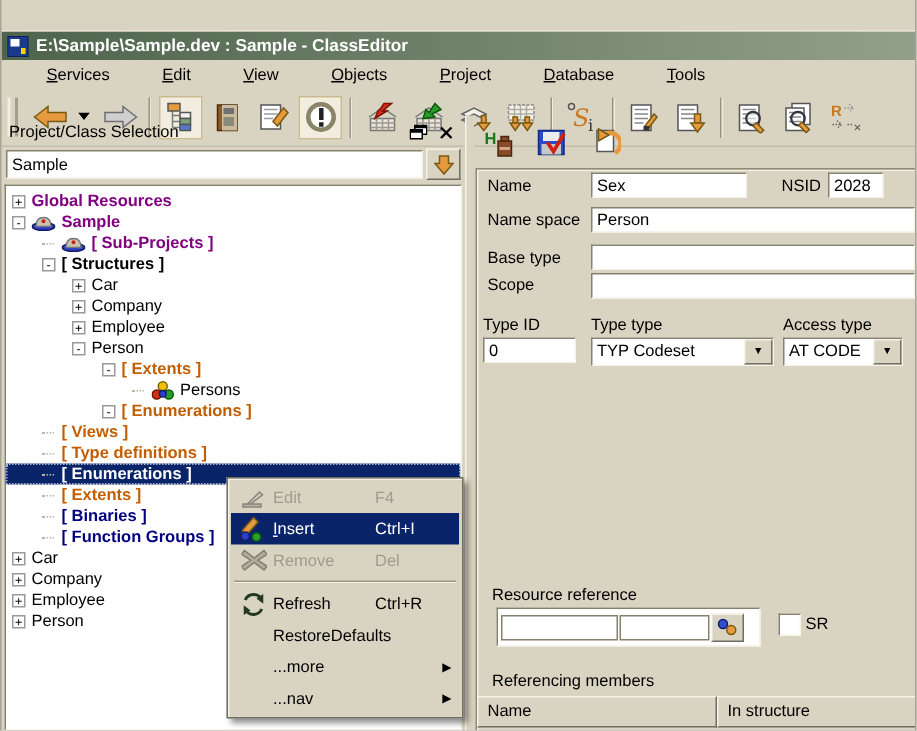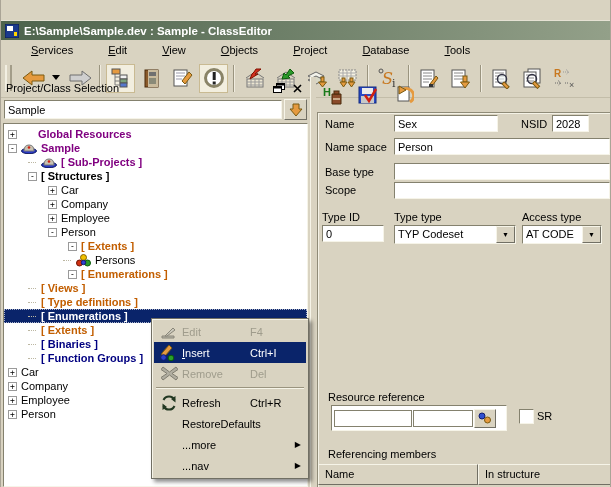--- a/index.html
+++ b/index.html
@@ -299,21 +299,21 @@
         <input class="sunken search-input" readonly="" value="Sample" style="">
         <span class="search-btn">
             <svg width="14" height="14" viewBox="0 0 14 14">
               <polygon points="7,13 1,6 4,6 4,1 10,1 10,6 13,6" fill="#E59A3F" stroke="#7a5a10"></polygon>
             </svg>
           </span>
       </div>
       <div class="tree" id="tree">
           <div class="tree-row" style="padding-left: 4px;">
             <span class="expander">+</span>
-            <span class="tree-label" style="color: rgb(128, 0, 128); font-weight: bold; margin-left: 17px;">Global Resources</span>
+            <span class="tree-label" style="color: rgb(128, 0, 128); font-weight: bold;">Global Resources</span>
           </div>
           <div class="tree-row" style="padding-left: 4px;">
             <span class="expander">-</span>
             <span class="tree-icon">
               <svg width="16" height="12" viewBox="0 0 16 12">
                 <ellipse cx="8" cy="9" rx="7.5" ry="2.7" fill="#2a3ac8" stroke="#101a60"></ellipse>
                 <path d="M3 9 Q3 3 8 3 Q13 3 13 9 Z" fill="#c8c2b2" stroke="#777"></path>
                 <circle cx="8" cy="5.5" r="1.3" fill="#d02010"></circle>
               </svg>
             </span>
@@ -347,21 +347,21 @@
             <span class="tree-label" style="color: rgb(0, 0, 0);">Employee</span>
           </div>
           <div class="tree-row" style="padding-left: 44px;">
             <span class="expander">-</span>
             <span class="tree-label" style="color: rgb(0, 0, 0);">Person</span>
           </div>
           <div class="tree-row" style="padding-left: 64px;">
             <span class="expander">-</span>
             <span class="tree-label" style="color: rgb(194, 94, 0); font-weight: bold;">[ Extents ]</span>
           </div>
-          <div class="tree-row" style="padding-left: 59px;">
+          <div class="tree-row" style="padding-left: 84px;">
             <span class="conn"></span>
             <span class="tree-icon">
               <svg width="15" height="13" viewBox="0 0 15 13">
                 <circle cx="7.5" cy="3.5" r="3" fill="#f0c000" stroke="#806000"></circle>
                 <circle cx="3.5" cy="9" r="3" fill="#d03010" stroke="#701000"></circle>
                 <circle cx="11.5" cy="9" r="3" fill="#2a9a2a" stroke="#0a5a0a"></circle>
                 <circle cx="7.5" cy="8.5" r="2.2" fill="#3040d0" stroke="#101a70"></circle>
               </svg>
             </span>
             <span class="tree-label" style="color: rgb(0, 0, 0);">Persons</span>

